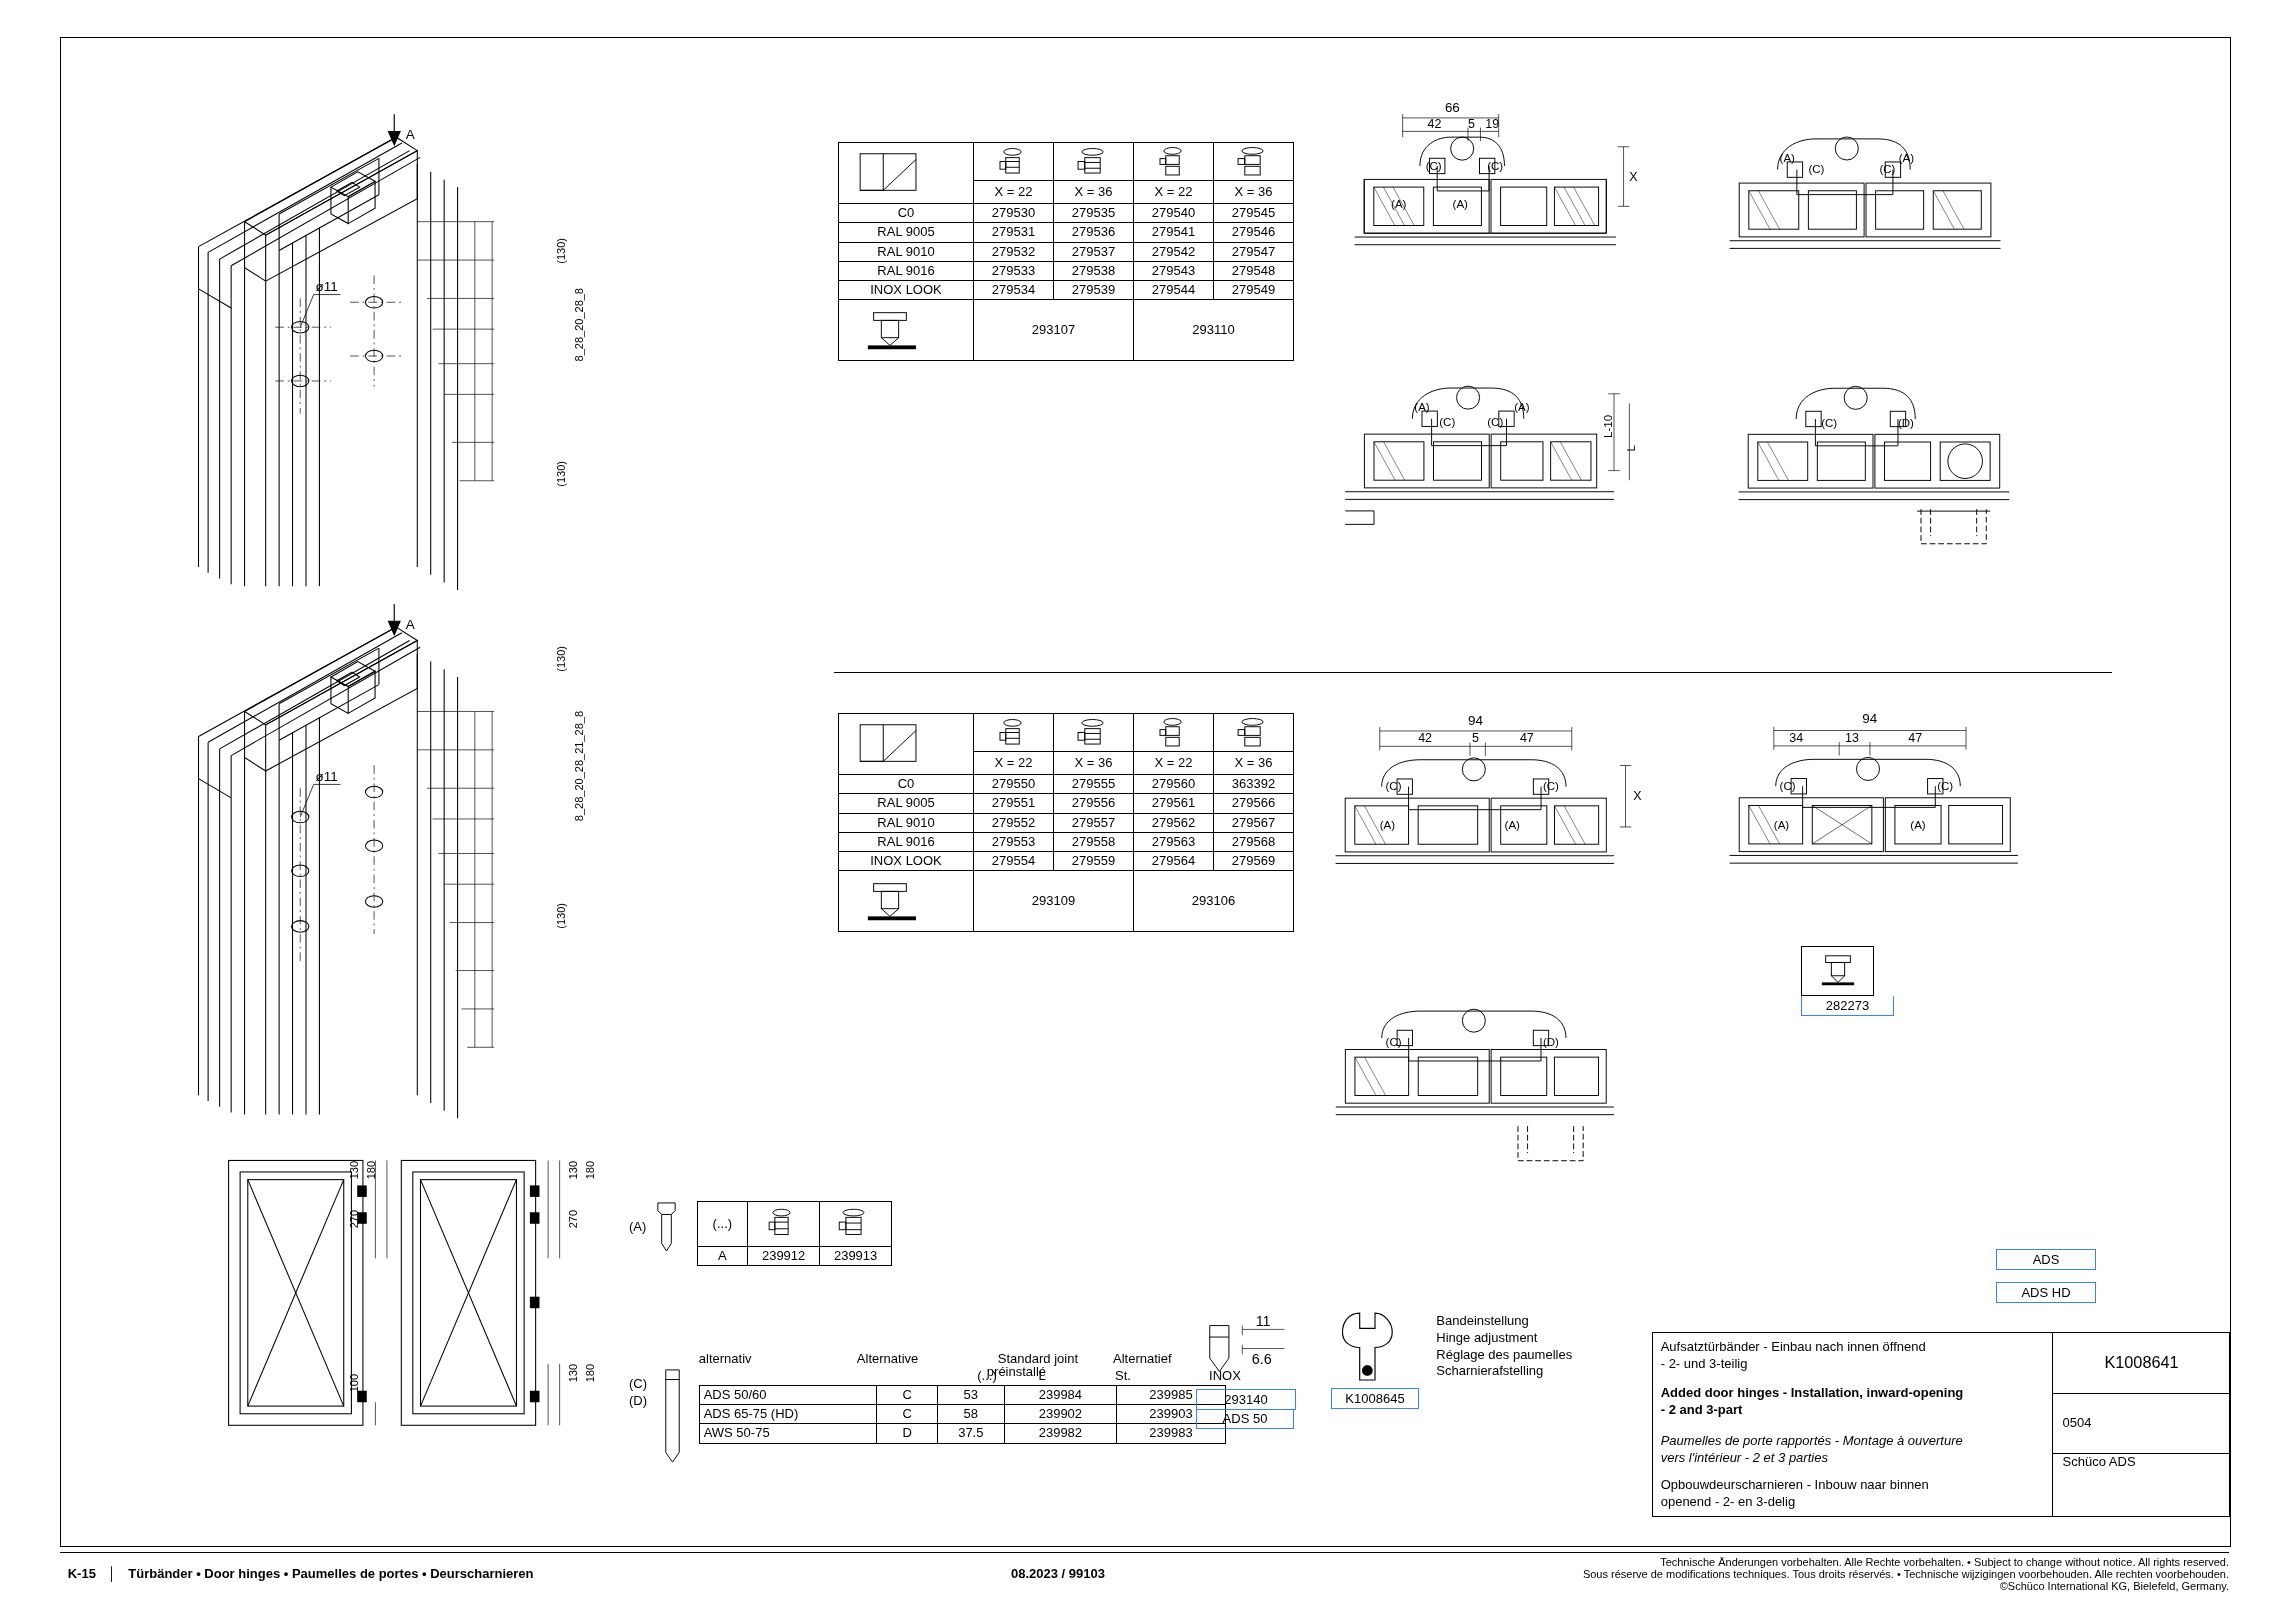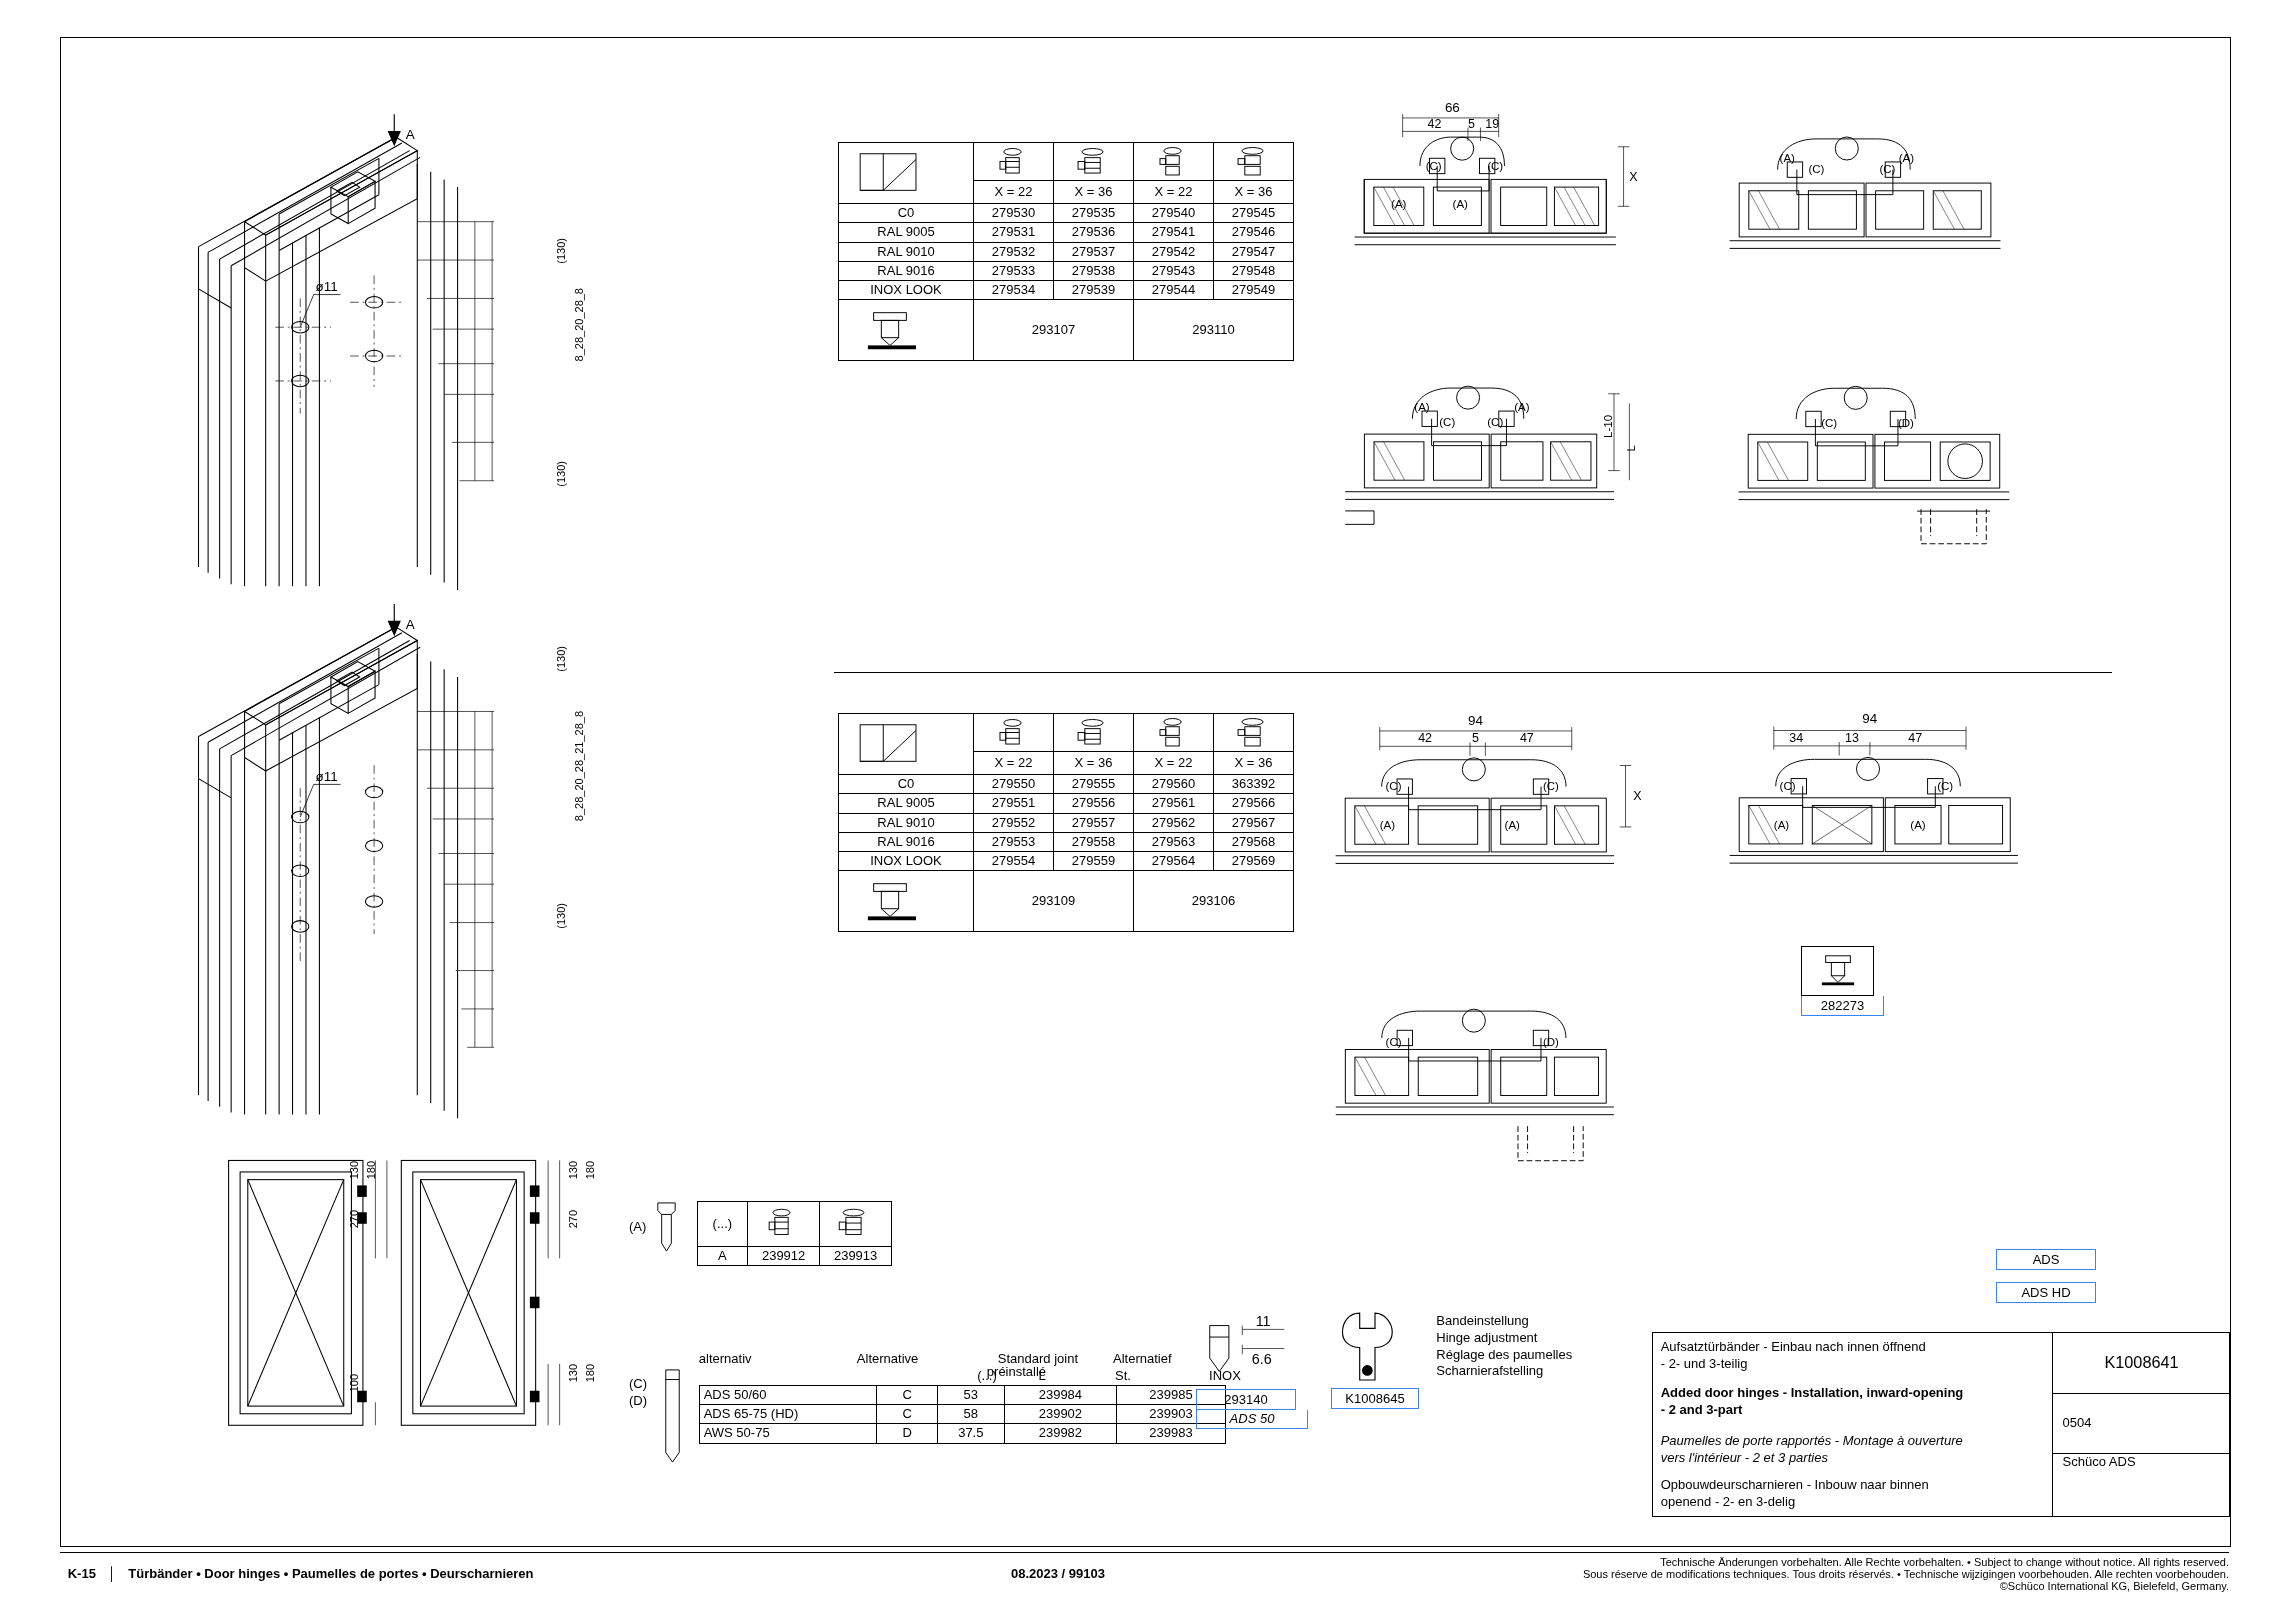--- a/index.html
+++ b/index.html
@@ -711,21 +711,21 @@
     <div style="border:1px solid #000;width:71px;height:48px;display:flex;align-items:center;justify-content:center;">
       <svg width="44" height="38" viewBox="0 0 46 40">
           <g fill="none" stroke="#000" stroke-width="1">
             <rect x="10" y="4" width="26" height="7"></rect>
             <rect x="16" y="11" width="14" height="14"></rect>
             <path d="M16 25 L23 32 L30 25"></path>
             <rect x="6" y="32" width="34" height="3" fill="#000" stroke="none"></rect>
           </g>
         </svg>
     </div>
-    <div class="codebox" style="width:83px;box-sizing:border-box;border-top:none;">282273</div>
+    <div class="codebox" style="width:93px;box-sizing:border-box;border-top:none;">282273</div>
   </div>
 
   <div class="abs" style="left:629px;top:1201px;">
     <div style="display:flex;align-items:flex-start;gap:15.4px;">
       <div style="display:flex;align-items:center;gap:5.8px;">
         <span class="txt">(A)</span>
         <svg width="29" height="52" viewBox="0 0 30 54">
             <g fill="none" stroke="#000" stroke-width="1">
               <path d="M6 2 L24 2 L24 10 L20 14 L20 44 L15 52 L10 44 L10 14 L6 10 Z"></path>
               <path d="M10 14 L20 14"></path>
@@ -832,21 +832,21 @@
         <path d="M14 22 L34 22"></path>
         <path d="M48 14 L92 14" stroke-width="0.7"></path>
         <path d="M48 10 L48 20" stroke-width="0.7"></path>
         <path d="M48 34 L92 34" stroke-width="0.7"></path>
         <path d="M48 30 L48 40" stroke-width="0.7"></path>
       </g>
       <text x="62" y="10" font-size="15" font-family="Liberation Sans, sans-serif">11</text>
       <text x="58" y="50" font-size="15" font-family="Liberation Sans, sans-serif">6.6</text>
     </svg>
     <div class="codebox" style="width:100px;box-sizing:border-box;margin-top:5.8px;">293140</div>
-    <div class="codebox" style="width:112px;box-sizing:border-box;border-top:none;font-style:italic;">ADS 50</div>
+    <div class="codebox" style="width:98px;box-sizing:border-box;border-top:none;">ADS 50</div>
   </div>
 
   <div class="abs" style="left:1331px;top:1307px;">
     <div style="display:flex;align-items:flex-start;gap:17.3px;">
       <div>
         <svg width="88" height="81" viewBox="0 0 92 84">
           <g fill="none" stroke="#000" stroke-width="1.2">
             <path d="M30 6 C18 6 12 16 12 26 C12 36 20 42 30 42 L30 76 L46 76 L46 42 C56 42 64 36 64 26 C64 16 56 6 46 6 L46 22 L30 22 Z"></path>
             <circle cx="38" cy="66" r="5" fill="#000"></circle>
           </g>

